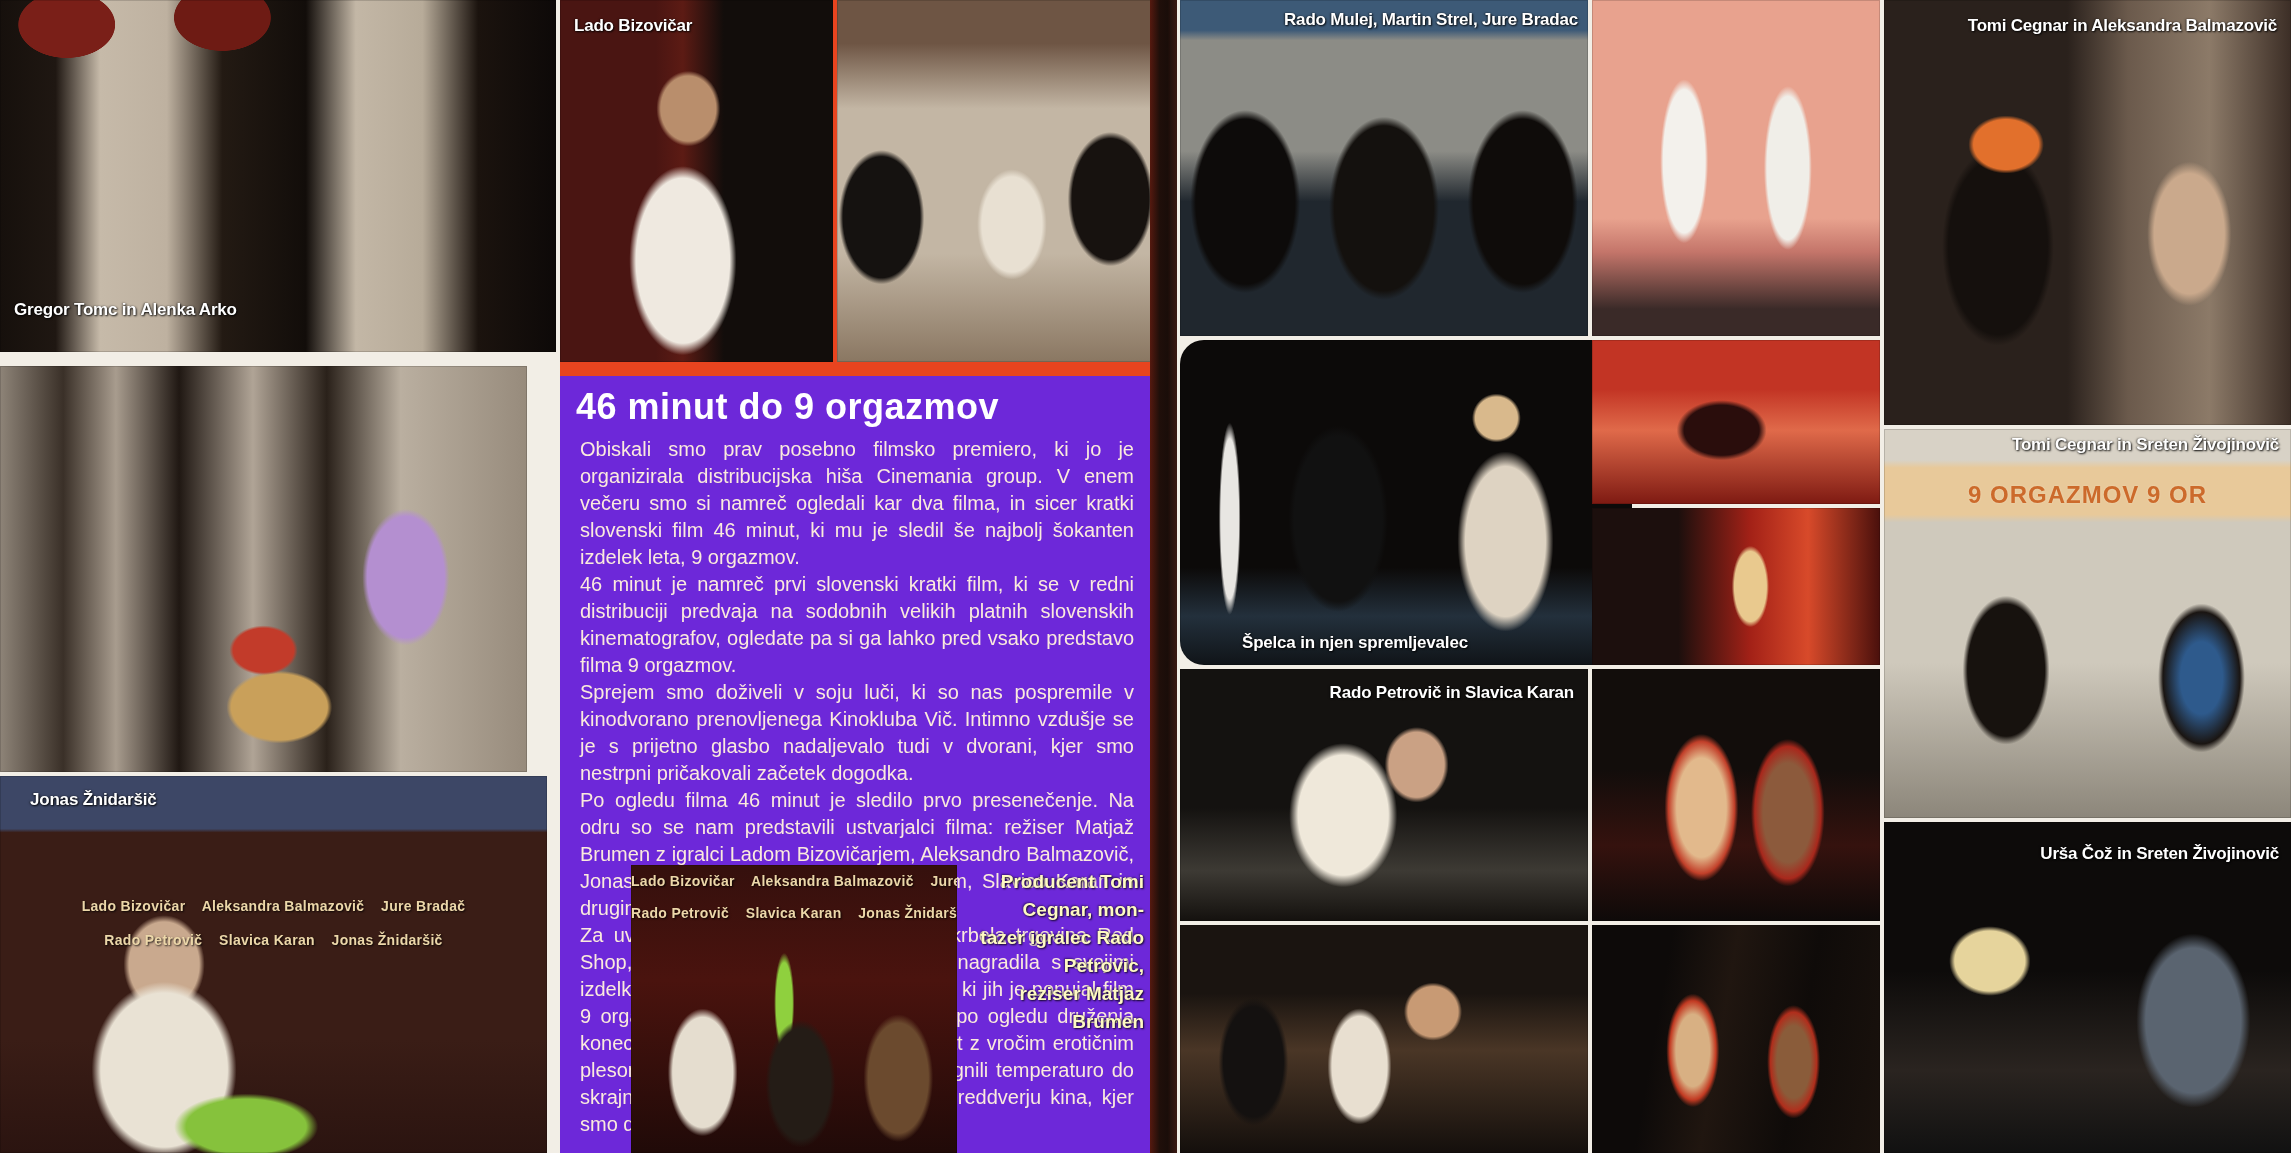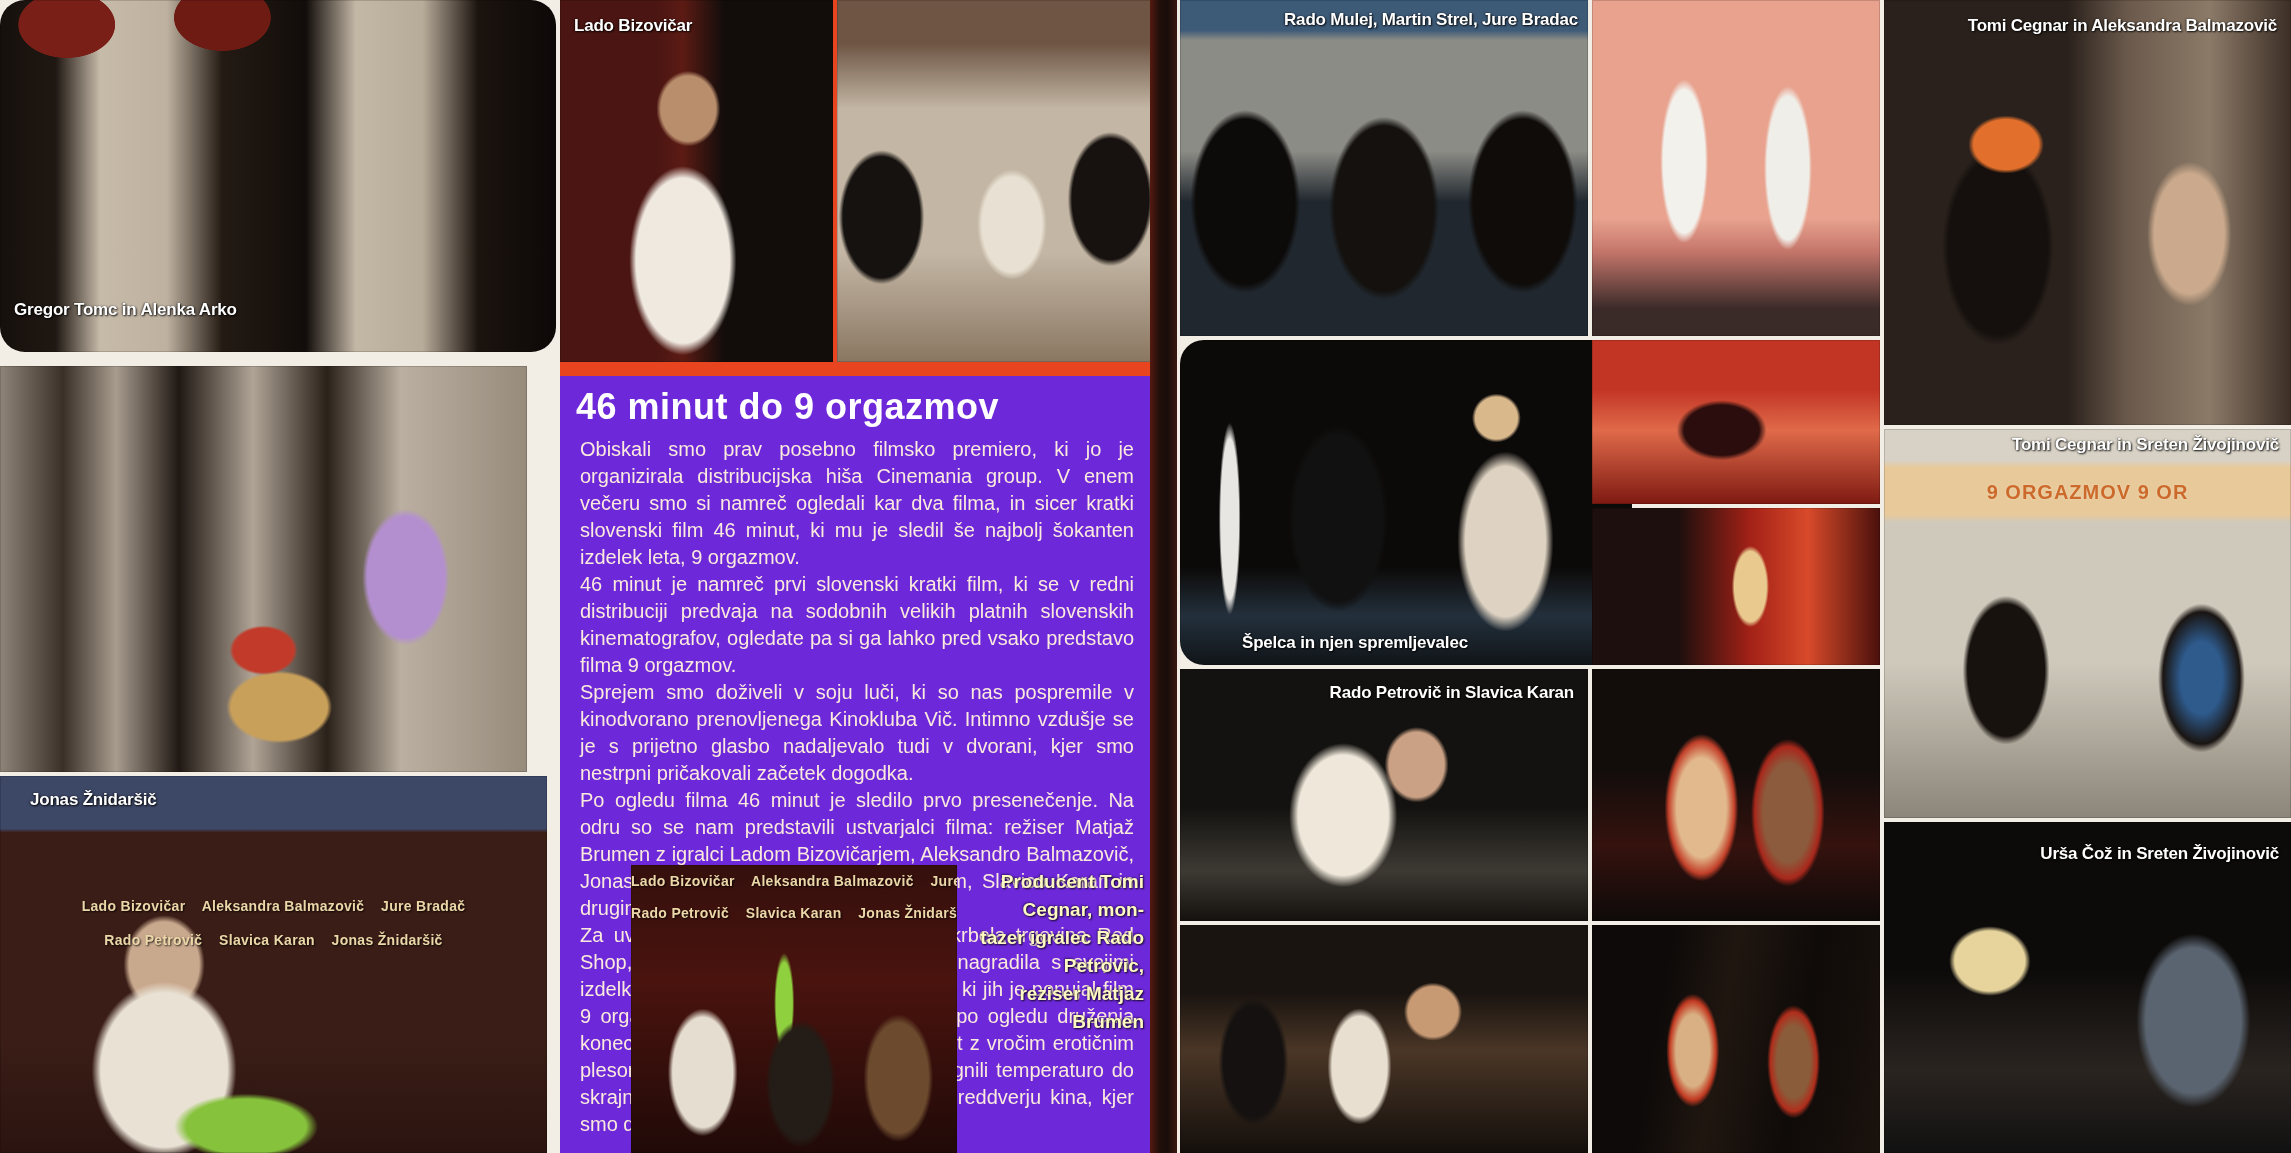--- a/index.html
+++ b/index.html
@@ -38,29 +38,29 @@
     position:absolute;left:1150px;top:0;width:27px;height:1153px;
     background:linear-gradient(90deg,#55190f 0%,#200f0a 35%,#1a0d09 65%,#3a1710 100%);
   }
   .producent{
     position:absolute;left:952px;top:868px;width:192px;text-align:right;
     color:#fef9c3;font-weight:bold;font-size:19px;line-height:28px;
     text-shadow:1px 1px 2px rgba(0,0,0,.85), -1px -1px 2px rgba(0,0,0,.4);
   }
   .sign{
     position:absolute;top:52px;left:20px;right:20px;text-align:center;
-    color:#c85a18;font-weight:bold;font-size:20px;letter-spacing:1px;opacity:.85;
+    color:#c85a18;font-weight:bold;font-size:24px;letter-spacing:1px;opacity:.85;
     white-space:nowrap;overflow:hidden;text-shadow:0 0 2px rgba(255,255,255,.4);
   }
 
   
   .ph-a{background:
     radial-gradient(ellipse 80px 55px at 12% 7%,#7a1f18 0 60%,transparent 61%),
     radial-gradient(ellipse 80px 55px at 40% 5%,#6e1b14 0 60%,transparent 61%),
-    linear-gradient(90deg,#16100c 0%,#1f1712 10%,#c6baa9 18%,#beb1a0 30%,#231a13 40%,#120d0a 55%,#c3b7a6 64%,#b7ab99 76%,#1b130e 86%,#0d0908 100%); border-radius: 25px;}
+    linear-gradient(90deg,#16100c 0%,#1f1712 10%,#c6baa9 18%,#beb1a0 30%,#231a13 40%,#120d0a 55%,#c3b7a6 64%,#b7ab99 76%,#1b130e 86%,#0d0908 100%);}
   .ph-b{background:
     radial-gradient(ellipse 70px 110px at 77% 52%,#b48fd0 0 55%,transparent 62%),
     radial-gradient(ellipse 55px 40px at 50% 70%,#c23b2a 0 55%,transparent 62%),
     radial-gradient(ellipse 80px 55px at 53% 84%,#c9a05a 0 60%,transparent 66%),
     linear-gradient(90deg,#8e8478 0%,#3a3028 12%,#a89c8e 22%,#201813 34%,#b0a496 48%,#2a211a 62%,#baafa0 76%,#978b7c 100%);}
   .ph-c{background:
     radial-gradient(ellipse 120px 55px at 45% 93%,#86c23c 0 50%,transparent 60%),
     radial-gradient(ellipse 115px 140px at 30% 78%,#e9e2d4 0 55%,transparent 63%),
     radial-gradient(ellipse 70px 85px at 30% 50%,#c9a98e 0 50%,transparent 58%),
     linear-gradient(180deg,#3d4766 0 14%,#3a1d16 15% 70%,#2b1410 100%); padding-left: 20px;}

